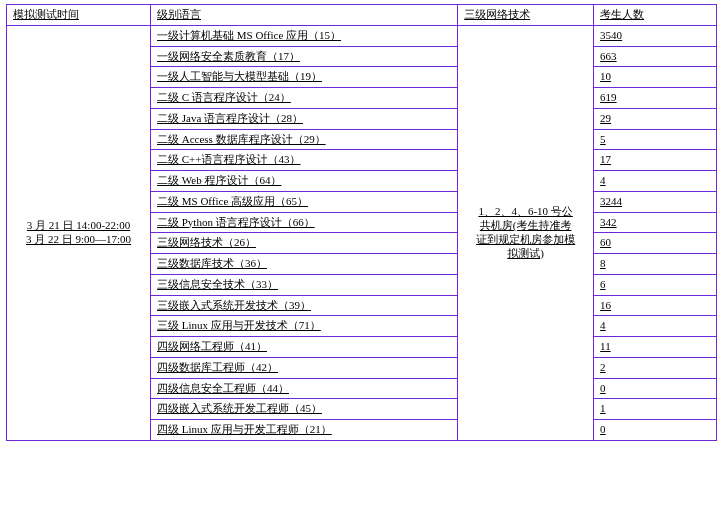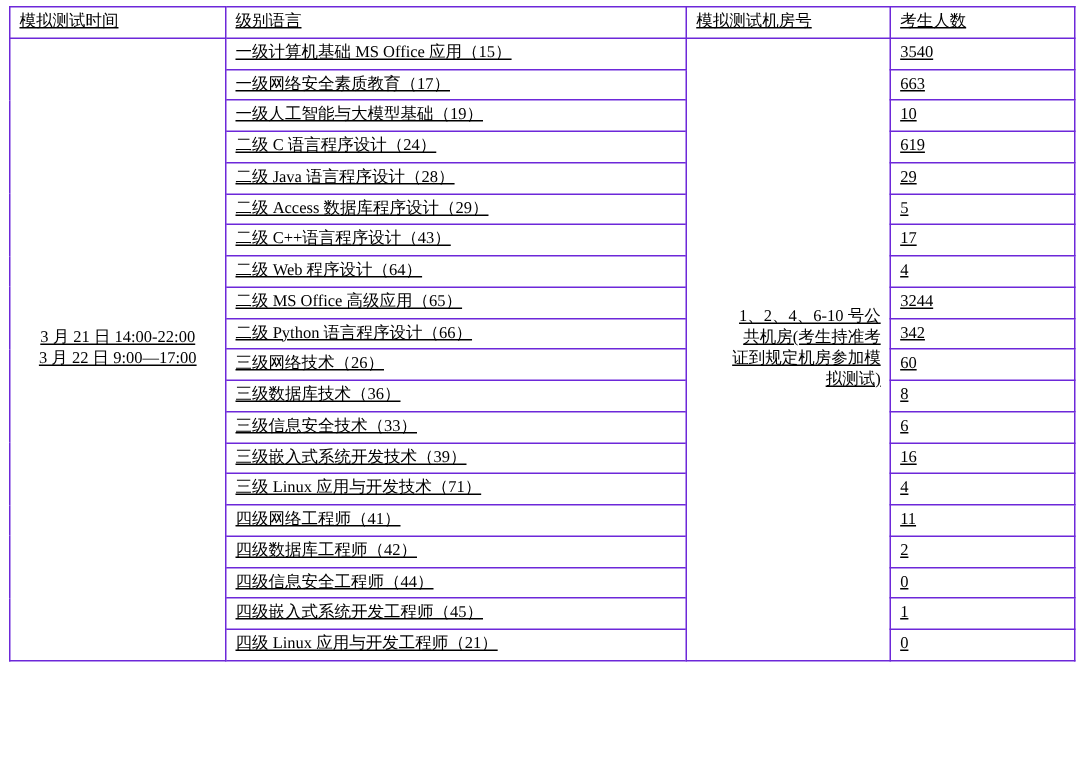--- a/index.html
+++ b/index.html
@@ -46,21 +46,21 @@
     text-align: center;
     line-height: 1.9;
     font-size: 12.5px;
     margin-left: 40px;
   }
   .time-line {
     display: block;
     white-space: nowrap;
   }
   .room-cell {
-    text-align: right;
+    text-align: center;
     line-height: 1.85;
     font-size: 12.5px;
     padding-left: 6px;
     padding-right: 4px;
     margin-left: 28px;
   }
   .room-line {
     display: block;
   }
   .course-cell {
@@ -79,21 +79,21 @@
     <colgroup>
       <col class="col-time">
       <col class="col-course">
       <col class="col-room">
       <col class="col-count">
     </colgroup>
     <tbody>
       <tr>
         <td class="header-cell">模拟测试时间</td>
         <td class="header-cell">级别语言</td>
-        <td class="header-cell">模拟测试机房号</td>
+        <td class="header-cell">三级网络技术</td>
         <td class="header-cell">考生人数</td>
       </tr>
 
       <tr>
         <td class="time-cell" rowspan="20">
           <span class="time-line">3 月 21 日 14:00-22:00</span>
           <span class="time-line">3 月 22 日 9:00—17:00</span>
         </td>
         <td class="course-cell">一级计算机基础 MS Office 应用（15）</td>
         <td class="room-cell" rowspan="20">

